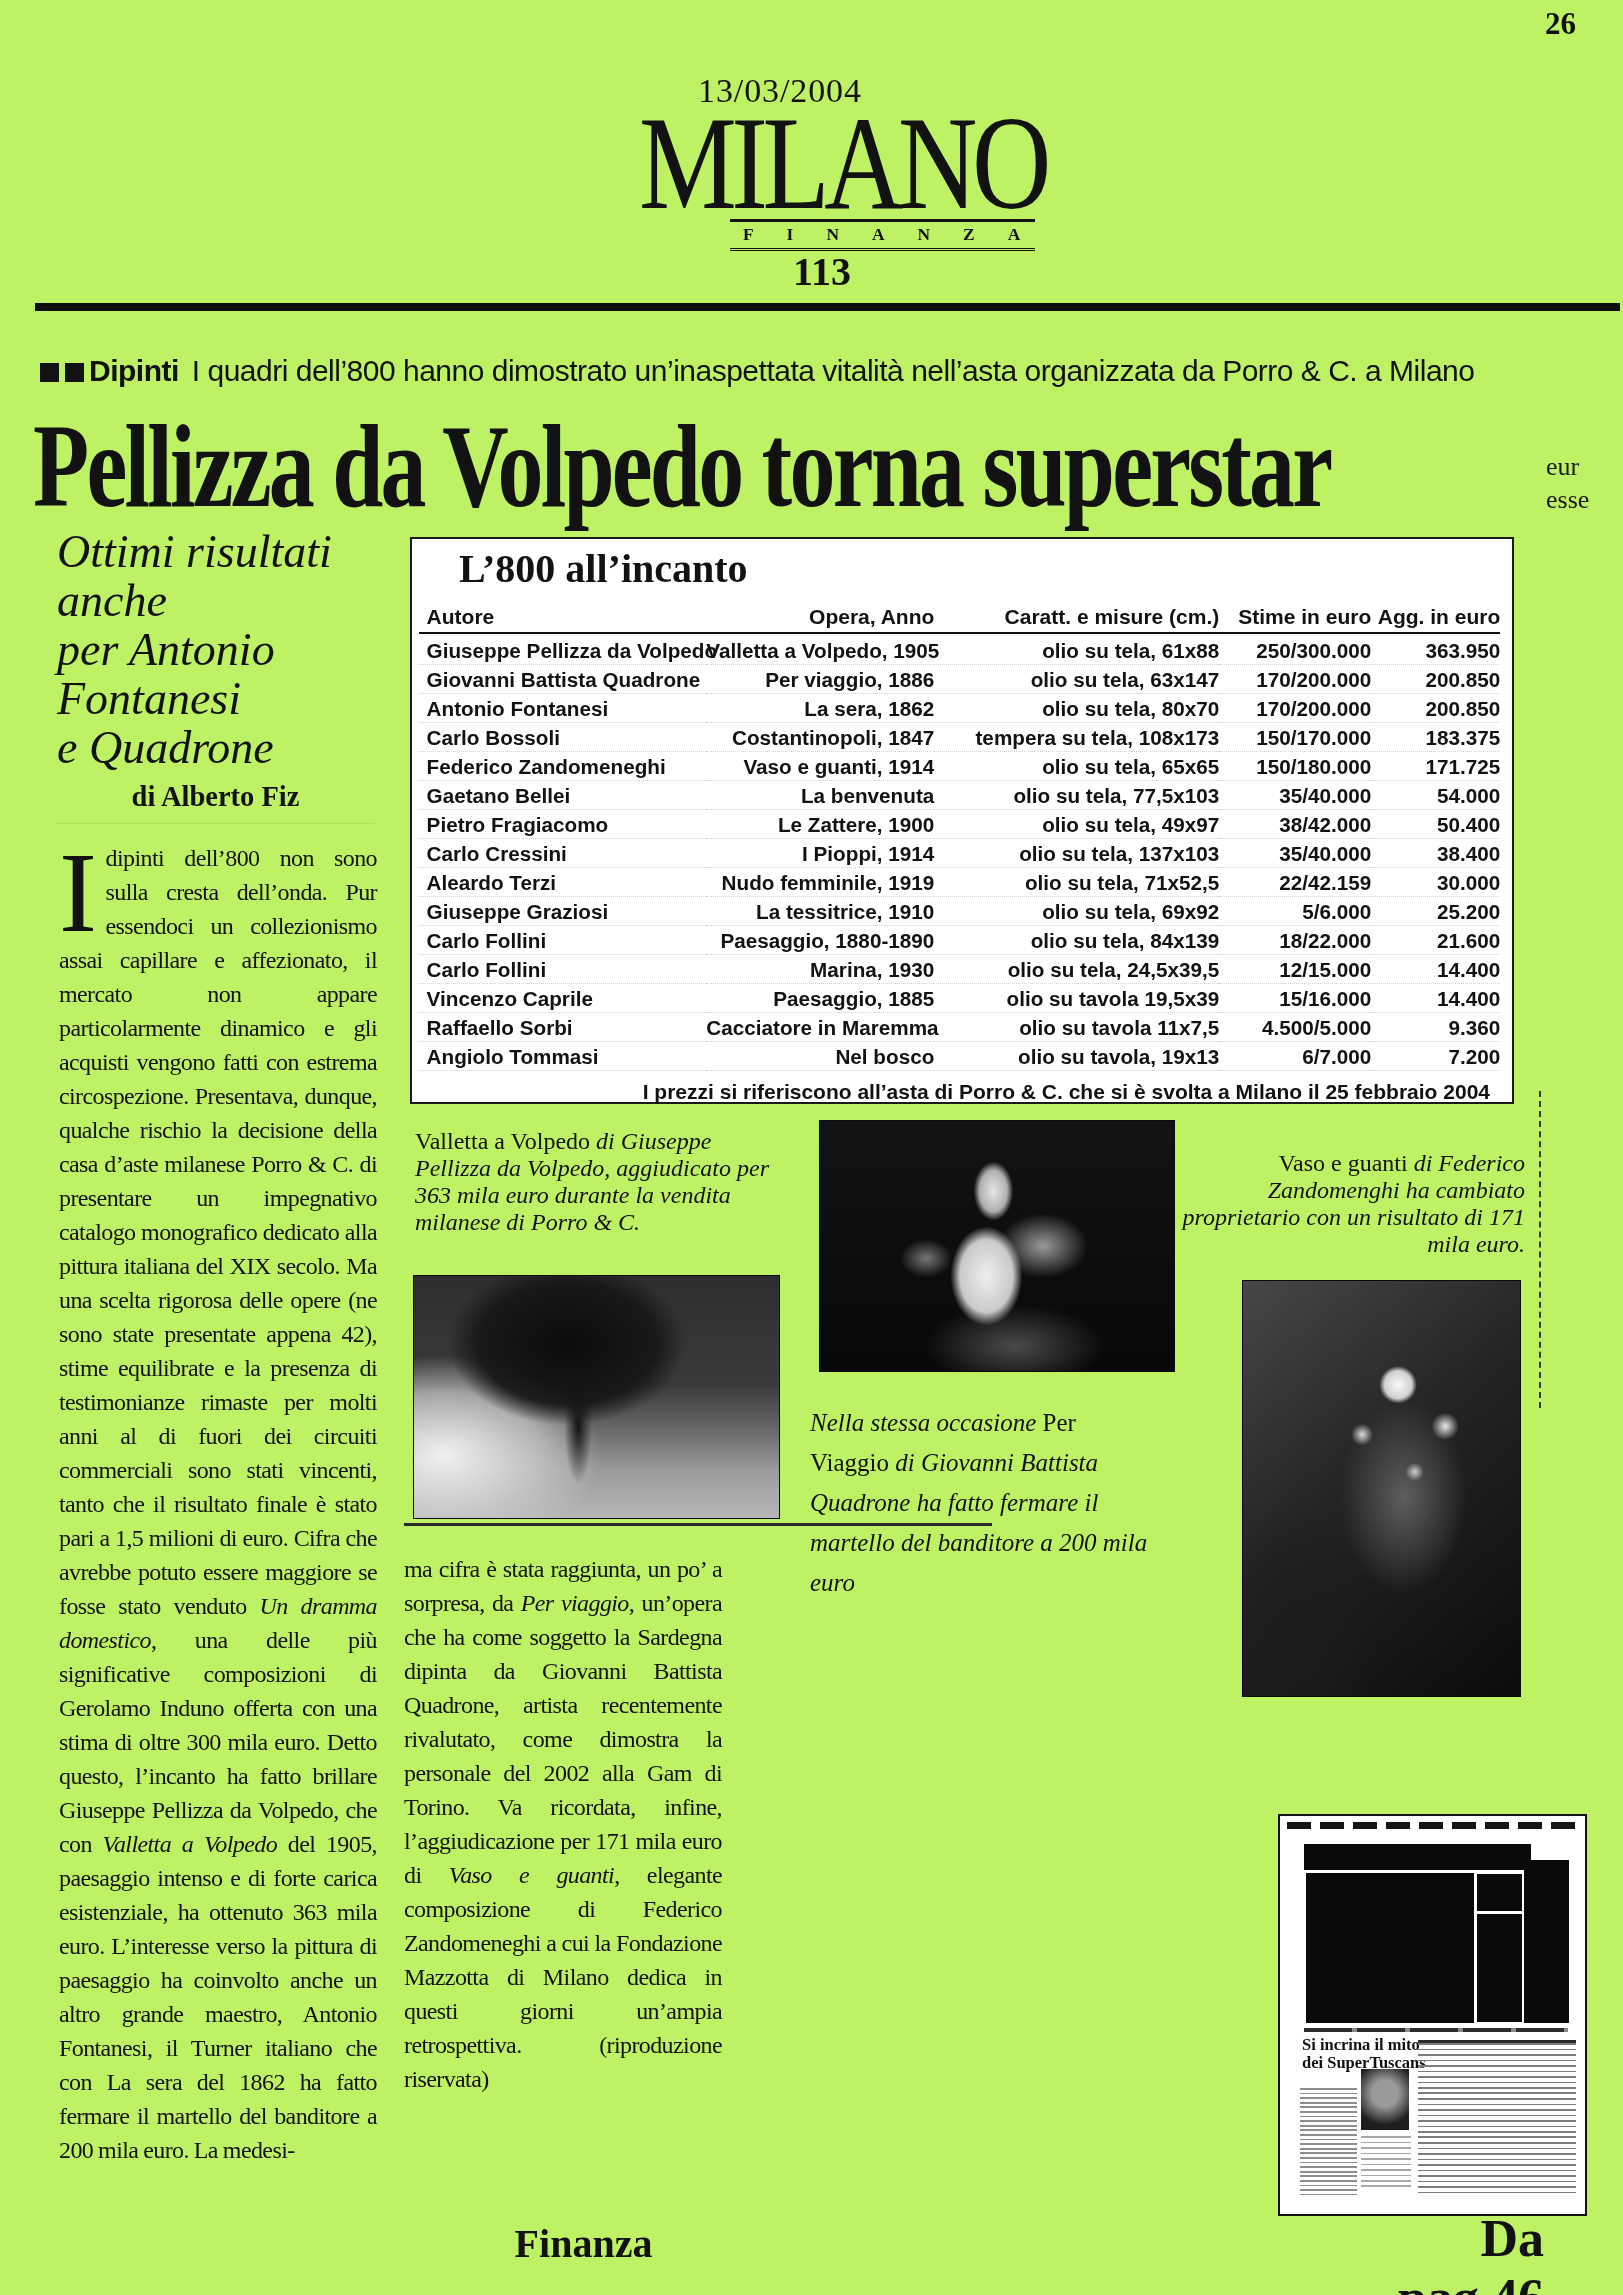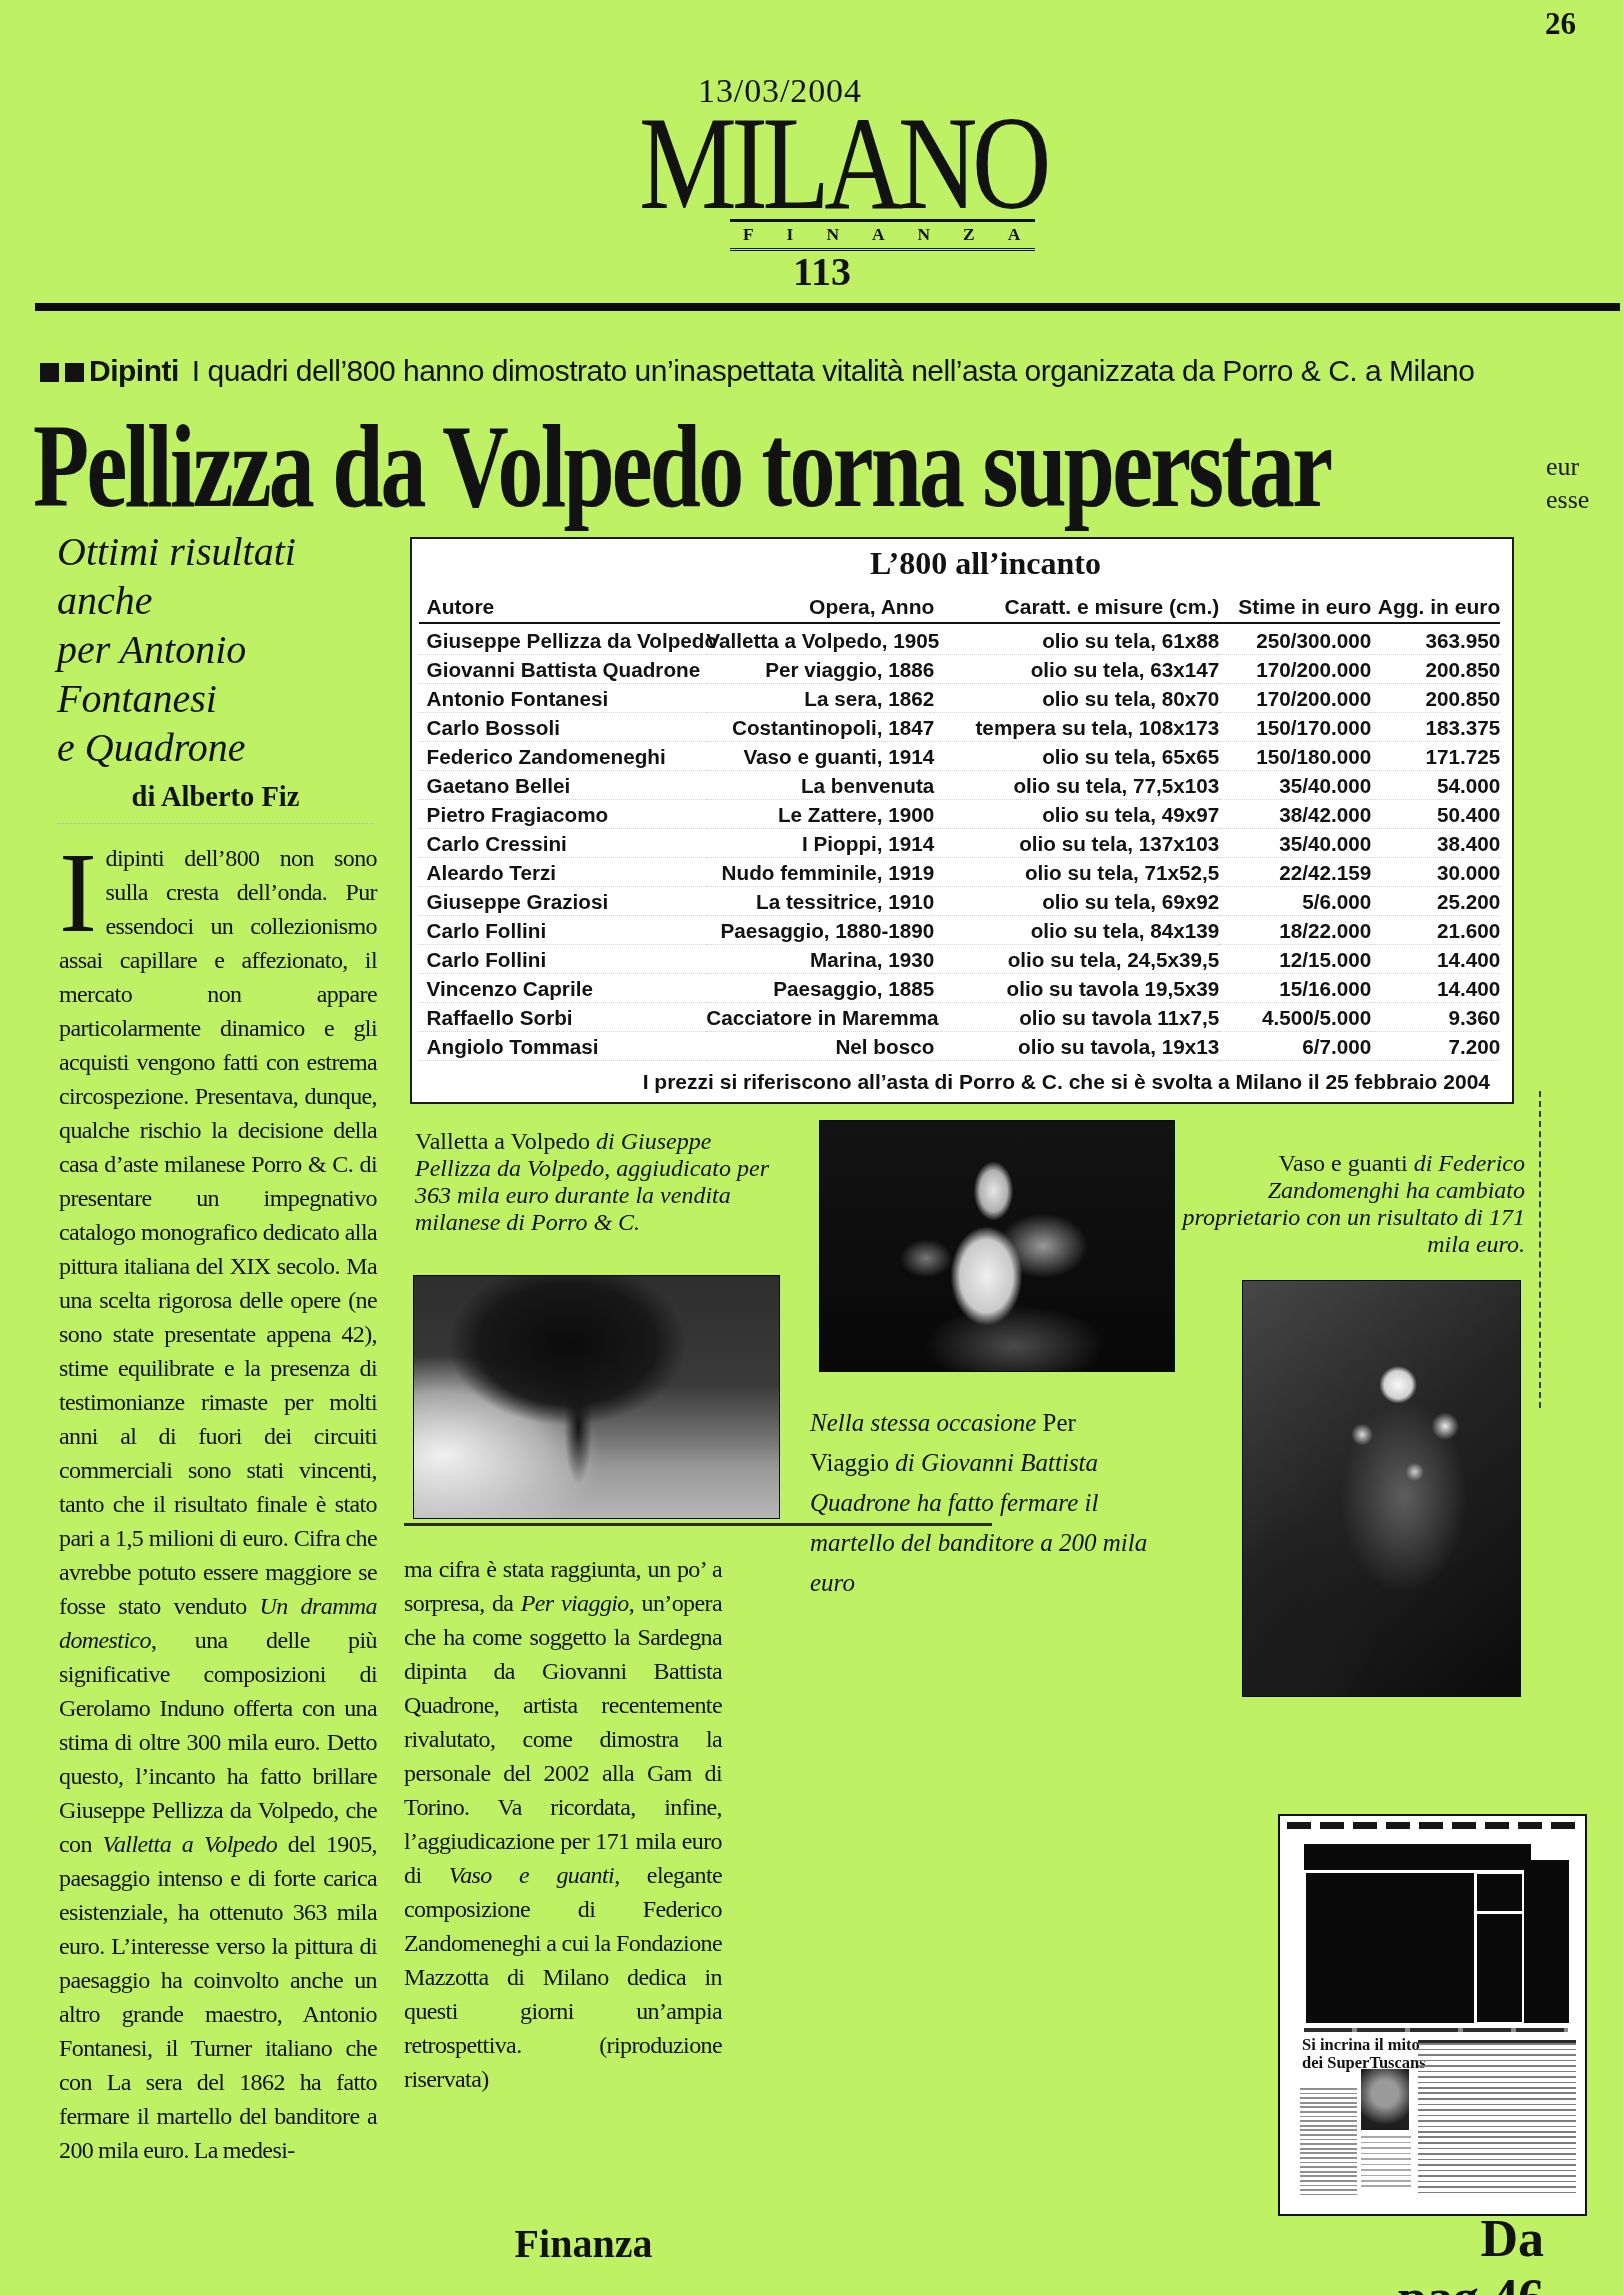--- a/index.html
+++ b/index.html
@@ -20,31 +20,31 @@
 
   
   .kicker{left:40px;top:354px;font-family:"Liberation Sans",sans-serif;font-size:30px;white-space:nowrap;letter-spacing:-0.5px;}
   .kicker-sq{display:inline-block;width:19px;height:19px;background:#121212;margin-right:5.5px;vertical-align:-0.9px;}
   .kicker-label{font-weight:bold;margin-right:13px;}
   .headline{left:33px;top:406px;font-weight:bold;font-size:92px;line-height:1;letter-spacing:-2.8px;
             transform:scaleY(1.3);transform-origin:top left;white-space:nowrap;}
   .edge-frag{left:1546px;font-size:26px;color:#1a1a1a;}
 
   
-  .subhead{left:57px;top:527px;width:321px;font-style:italic;font-size:40px;line-height:49px;}
+  .subhead{left:57px;top:527px;width:321px;font-style:italic;font-size:46px;line-height:49px;}
   .byline{left:57px;top:781px;width:317px;text-align:center;font-weight:bold;font-size:28.5px;}
   .byline-dots{left:57px;top:823px;width:317px;border-bottom:1.8px dotted #b5b5b5;}
   .body-col{font-size:24px;line-height:34px;text-align:justify;letter-spacing:-0.6px;word-spacing:-0.5px;}
   .col-left{left:59px;top:841px;width:318px;}
   .col-mid{left:404px;top:1552px;width:318px;line-height:34px;}
   .dropcap{float:left;font-size:114px;line-height:0.8;padding:5.5px 9.2px 0 0;}
 
   
   .auction-table{left:410px;top:537px;width:1104px;height:567px;border:2.8px solid #1a1a1a;box-sizing:border-box;background:#fff;}
-  .table-title{text-align:center;font-weight:bold;font-size:32px;margin-top:5.5px;margin-left:47px;}
+  .table-title{text-align:left;font-weight:bold;font-size:40px;margin-top:5.5px;margin-left:47px;}
   .thead{display:grid;grid-template-columns:287px 228px 285px 152px 129px;margin:13px 12px 0 7.3px;
          font-family:"Liberation Sans",sans-serif;font-weight:bold;font-size:21px;padding-bottom:3px;
          border-bottom:2.8px solid #121212;}
   .thead > div{white-space:nowrap;text-align:right;}
   .thead > div:first-child{text-align:left;padding-left:7.3px;}
   .trows{margin:3.7px 12px 0 7.3px;}
   .trow{display:grid;grid-template-columns:287px 228px 285px 152px 129px;height:29px;align-items:center;
         font-family:"Liberation Sans",sans-serif;font-weight:bold;font-size:20.7px;}
   .trow > div{white-space:nowrap;text-align:right;border-bottom:0.9px dotted #d2d2ce;padding-bottom:0.9px;}
   .trow > div:first-child{text-align:left;padding-left:7.3px;}

